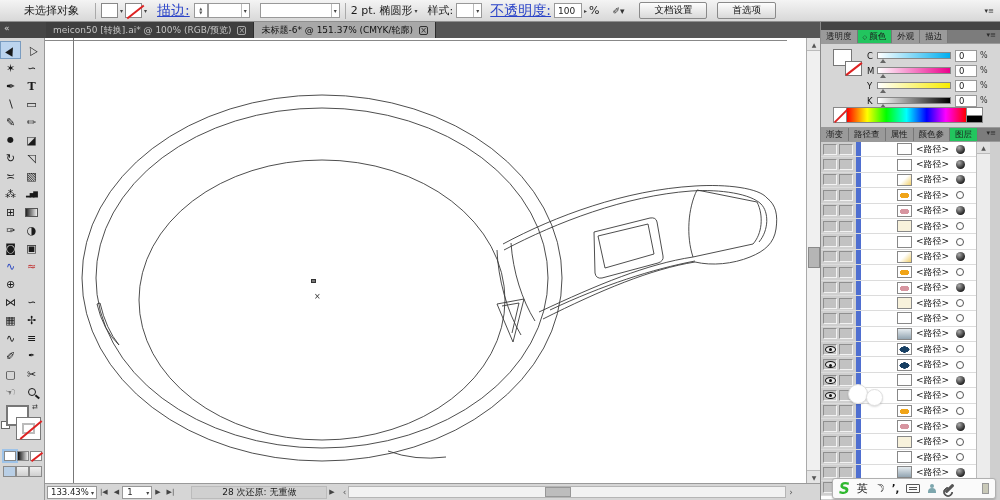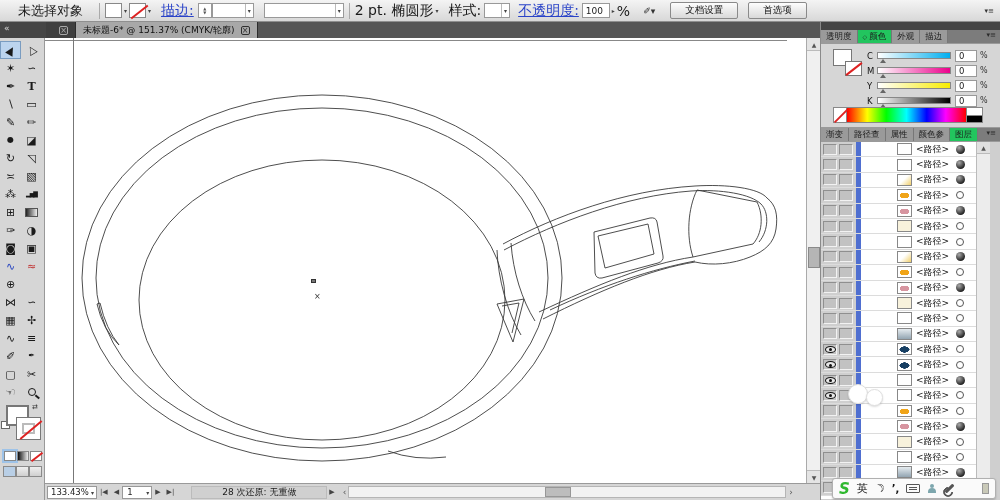--- a/index.html
+++ b/index.html
@@ -4,27 +4,27 @@
 <style>
   * { margin:0; padding:0; box-sizing:border-box; }
   html,body { width:1000px; height:500px; overflow:hidden; font-family:"DejaVu Sans","Liberation Sans",sans-serif; }
   #app { position:relative; width:1000px; height:500px; background:#d4d4d4; font-size:10px; color:#222; }
 
   
   #control-bar { position:absolute; left:0; top:0; width:1000px; height:22px;
     background:linear-gradient(180deg,#f4f4f4,#d8d8d8); border-bottom:1px solid #8f8f8f;
     display:flex; align-items:center; }
   .cb-sep { width:1px; height:16px; background:#aaa; margin:0 5px; }
-  #sel-status { margin-left:18px; font-size:13px; color:#1a1a1a; }
+  #sel-status { margin-left:24px; font-size:11px; color:#1a1a1a; }
   .swatch-box { width:17px; height:15px; background:#fff; border:1px solid #888; position:relative; }
   .none-slash::after { content:''; position:absolute; left:-1px; top:50%; width:140%; height:0;
     border-top:2px solid #d22; transform:rotate(-38deg); }
   .dd-arrow { font-size:6px; color:#444; padding:0 2px; }
   .cb-link { color:#2a43c8; text-decoration:underline; font-size:14px; }
-  .cb-label { font-size:14px; color:#1a1a1a; }
+  .cb-label { font-size:11px; color:#1a1a1a; }
   .spinner { width:14px; height:15px; border:1px solid #999; background:#fff; display:flex; flex-direction:column;
     align-items:center; justify-content:center; font-size:4px; color:#555; line-height:4px; }
   .dd-box { height:15px; border:1px solid #999; background:#fff; display:flex; align-items:center;
     justify-content:space-between; font-size:9px; padding-left:3px; }
   .dd-box .dd-arrow { border-left:1px solid #bbb; height:100%; display:flex; align-items:center; }
   .val-box { height:15px; border:1px solid #999; background:#fff; display:flex; align-items:center;
     padding:0 3px; font-size:9px; }
   .cb-btn { height:17px; border:1px solid #8a8a8a; border-radius:2px;
     background:linear-gradient(180deg,#fdfdfd,#d9d9d9); padding:0 14px; font-size:9.5px;
     display:flex; align-items:center; margin-left:10px; color:#111; }
@@ -254,20 +254,21 @@
     <span id="isolate-icon">✐▾</span>
     <div class="cb-btn">文档设置</div>
     <div class="cb-btn">首选项</div>
     <span id="cb-menu">▾≡</span>
   </div>
 
   <div id="doc-tabbar">
     <div id="toolbar-collapse">«</div>
     <div id="doc-tabs" style="display:flex">
         <div class="doc-tab">
+          <span class="tab-label">meicon50 [转换].ai* @ 100% (RGB/预览)</span>
           <span class="tab-close">×</span>
         </div>
         <div class="doc-tab active">
           <span class="tab-label">未标题-6* @ 151.37% (CMYK/轮廓)</span>
           <span class="tab-close">×</span>
         </div>
       </div>
     <span id="dock-collapse">»</span>
   </div>
 

